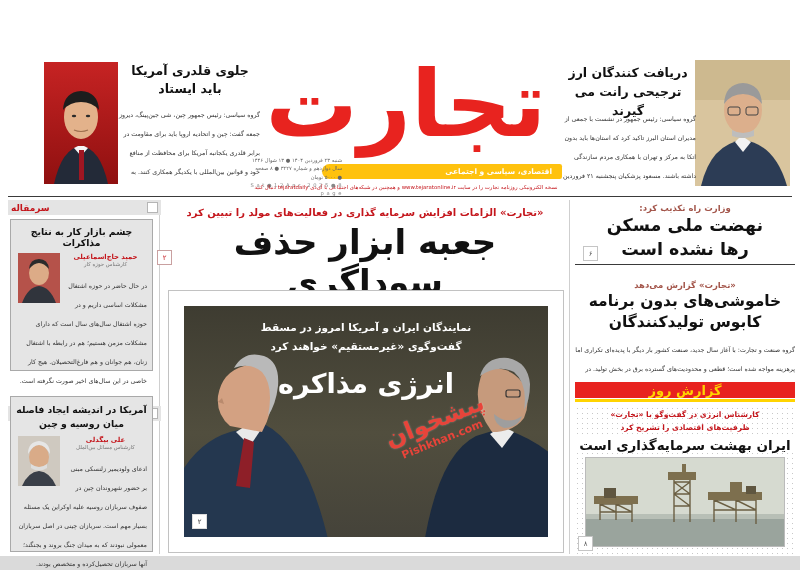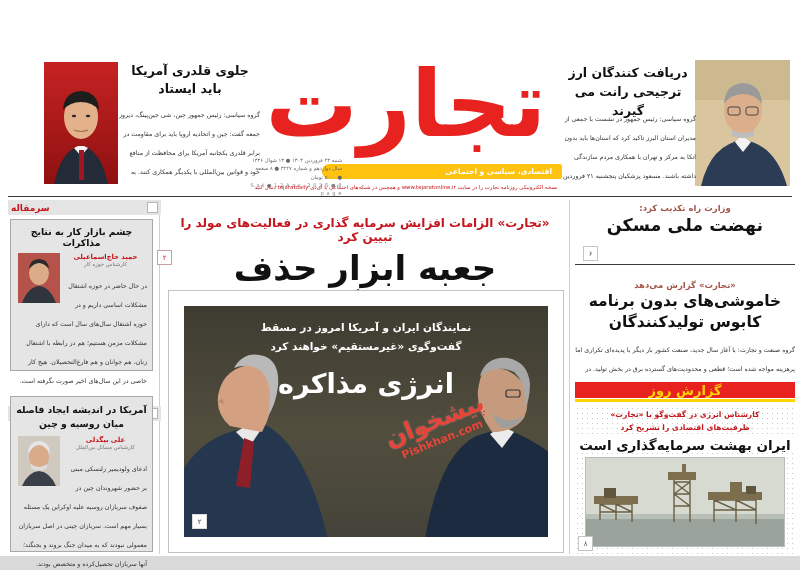--- a/index.html
+++ b/index.html
@@ -86,21 +86,21 @@
     </div>
     <div class="abs" style="left:0px;top:100px;width:92px;color:#666;font-size:5.2px;line-height:1.6;text-align:right;">
       <div>شنبه ۲۳ فروردین ۱۴۰۴ ● ۱۳ شوال ۱۴۴۶</div>
       <div>سال دوازدهم و شماره ۳۲۲۷ ● ۸ صفحه ● ۵۰۰۰ تومان</div>
       <div dir="ltr" style="letter-spacing:0.5px;color:#888;">S a t ● 1 2 A p r . 2 0 2 5 ● 8 p a g e</div>
     </div>
     <div class="abs" style="left:0;top:128px;width:312px;text-align:center;font-size:5.4px;color:#c4161c;">نسخه الکترونیکی روزنامه تجارت را در سایت www.tejaratonline.ir و همچنین در شبکه‌های اجتماعی با آی‌دی tejaratdaily دنبال کنید</div>
   </div>
 
   <div class="abs" style="left:165px;top:200px;width:400px;height:88px;">
-    <div class="kicker-red" style="margin-top:16px;font-size:12px;">«تجارت» الزامات افزایش سرمایه گذاری در فعالیت‌های مولد را تبیین کرد</div>
+    <div class="kicker-red" style="margin-top:7px;font-size:10px;">«تجارت» الزامات افزایش سرمایه گذاری در فعالیت‌های مولد را تبیین کرد</div>
     <div class="story-headline" style="margin-top:4px;font-size:34px;">جعبه ابزار حذف سوداگری</div>
   </div>
   <div class="abs pagebox" style="left:157px;top:250px;">۲</div>
 
   <div class="abs" style="left:168px;top:290px;width:396px;height:263px;background:#fff;border:1px solid #c2c2c2;box-sizing:border-box;padding:15px;">
     <div style="position:relative;width:100%;height:100%;overflow:hidden;background:linear-gradient(180deg,#3e3c31 0%,#514e3e 55%,#45433a 100%);">
       <svg class="abs" style="left:0;top:0;" width="386" height="251" viewBox="0 0 386 251">
 
         <path d="M-10 251 L-2 165 Q20 130 55 124 L80 118 Q125 140 148 251 Z" fill="#24374f"></path>
         <path d="M52 126 L66 140 L78 122 L68 116 Z" fill="#e9e9e9"></path>
@@ -177,20 +177,21 @@
       <div style="float:left;width:48px;height:28px;"></div>
       <span class="jtext">ادعای ولودیمیر زلنسکی مبنی بر حضور شهروندان چین در صفوف سربازان روسیه علیه اوکراین یک مسئله بسیار مهم است. سربازان چینی در اصل سربازان معمولی نبودند که به میدان جنگ بروند و بجنگند؛ آنها سربازان تحصیل‌کرده و متخصص بودند. فشاری که ...</span>
     </div>
 
   </div>
 
   <div class="abs" style="left:575px;top:200px;width:220px;height:62px;">
     <div class="kicker-gray" style="font-size:8.5px;margin-top:3px;">وزارت راه تکذیب کرد:</div>
     <div class="story-headline" style="font-size:17.5px;line-height:1.35;margin-top:1px;">
       <div>نهضت ملی مسکن</div>
+      <div>رها نشده است</div>
     </div>
     <div class="abs pagebox" style="left:8px;top:46px;border-color:#c5c5c5;color:#555;">۶</div>
   </div>
   <div class="abs bigrule" style="left:575px;top:264px;width:220px;"></div>
 
   <div class="abs" style="left:575px;top:267px;width:220px;">
     <div class="kicker-gray" style="font-size:8.5px;margin-top:13px;">«تجارت» گزارش می‌دهد</div>
     <div class="story-headline" style="font-size:15.5px;line-height:1.35;margin-top:1px;">
       <div>خاموشی‌های بدون برنامه</div>
       <div>کابوس تولیدکنندگان</div>

